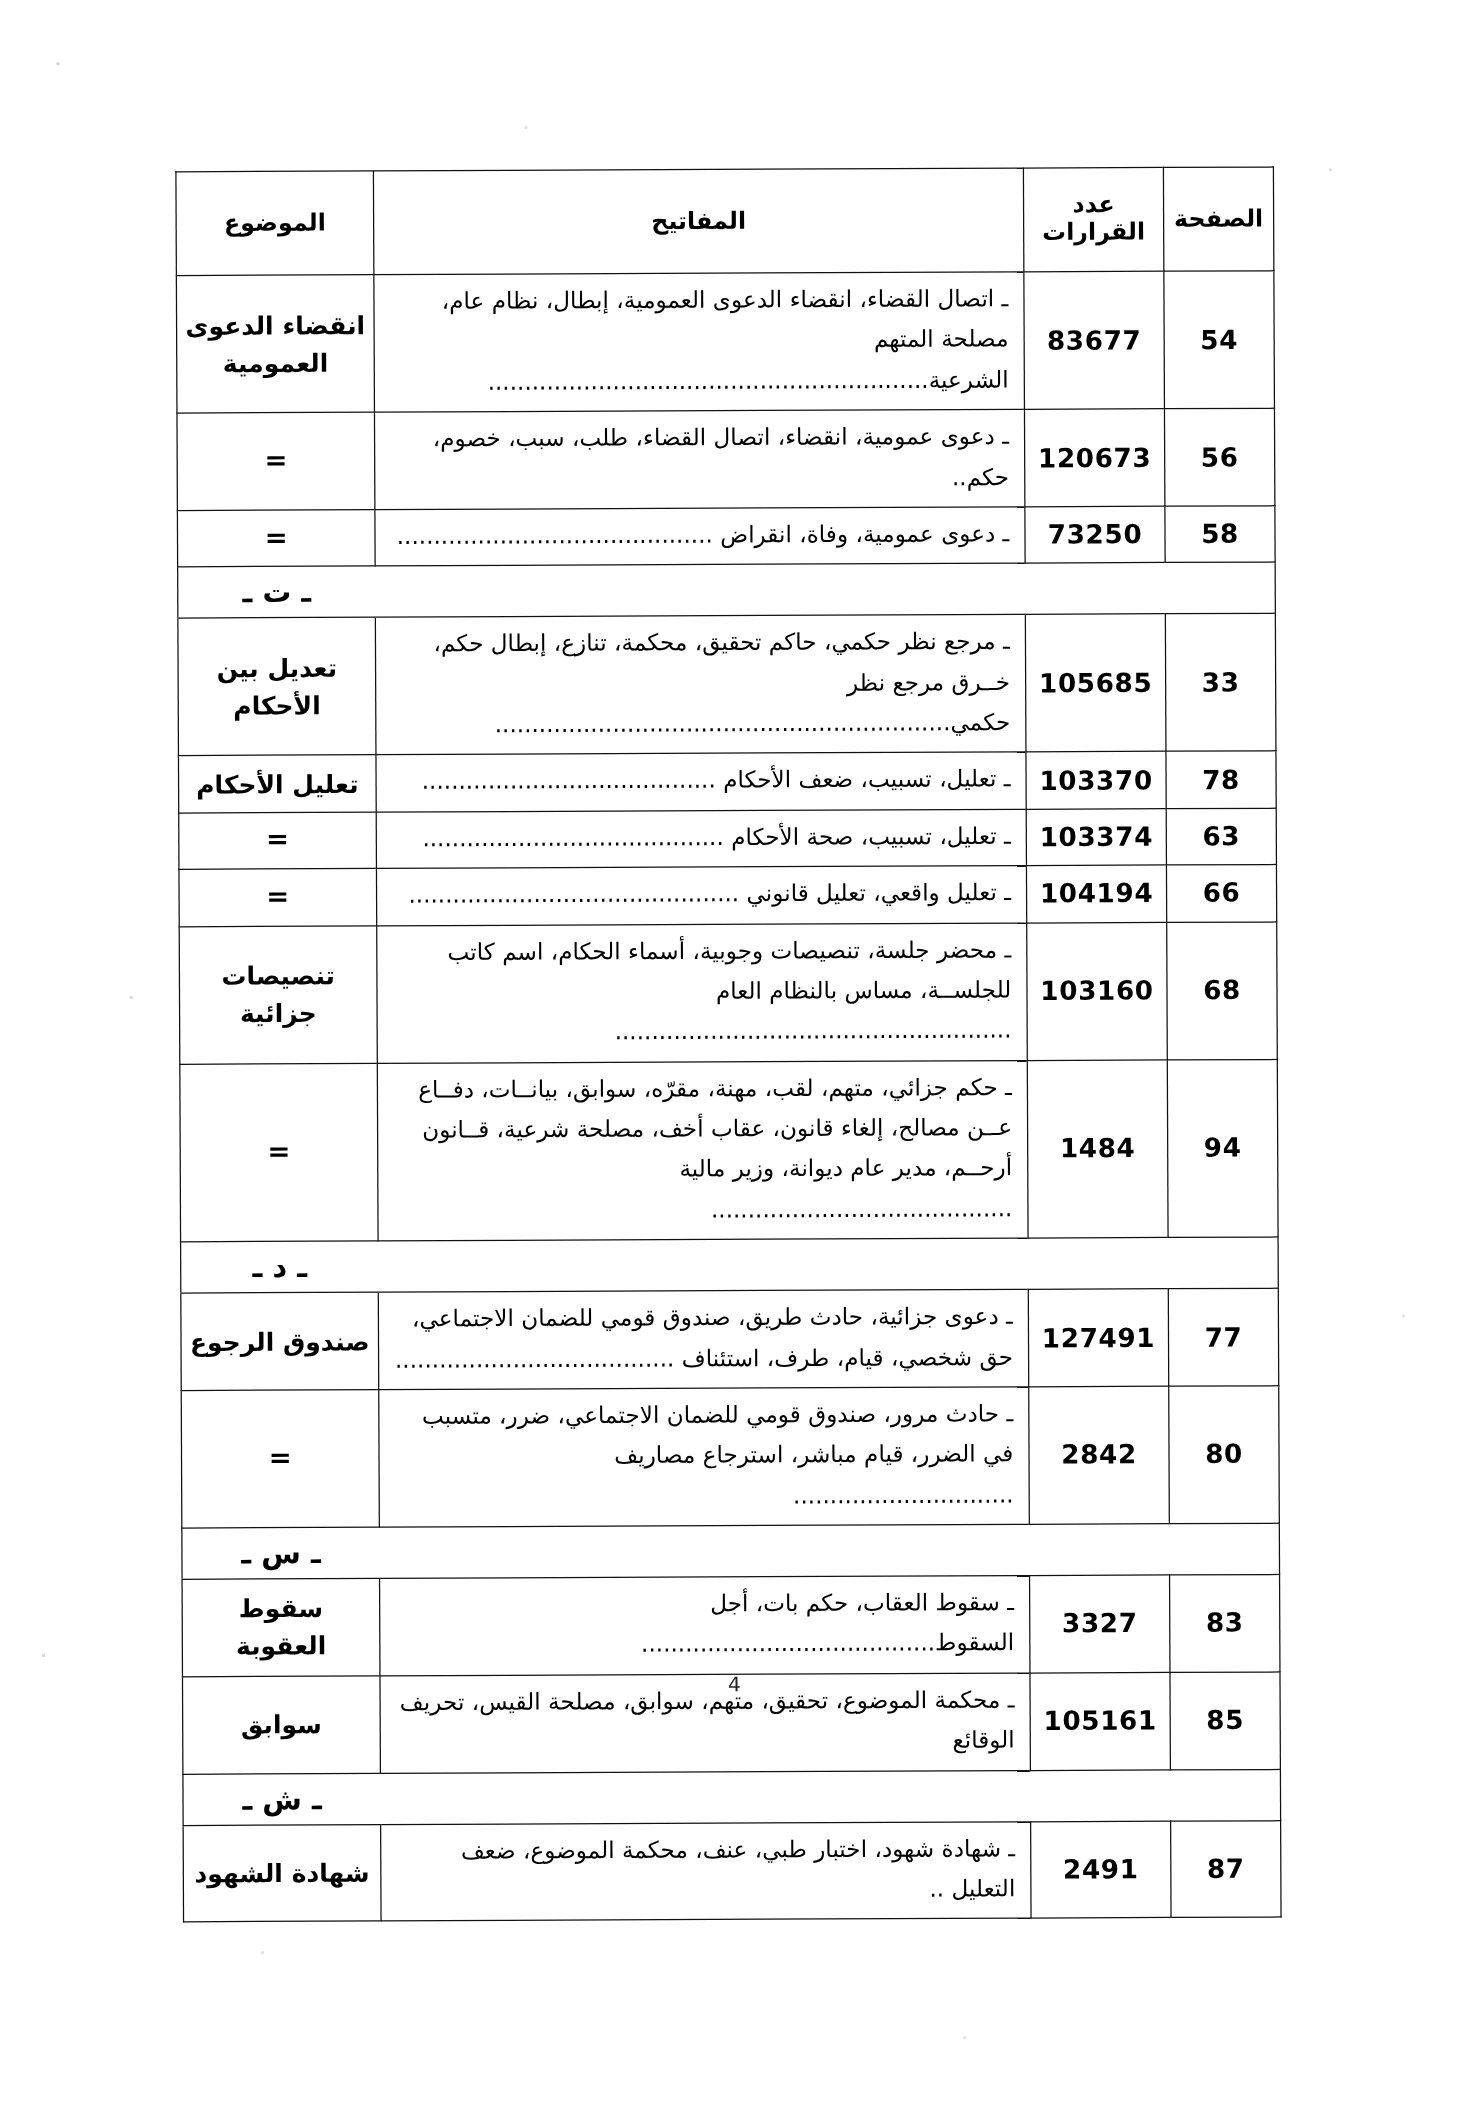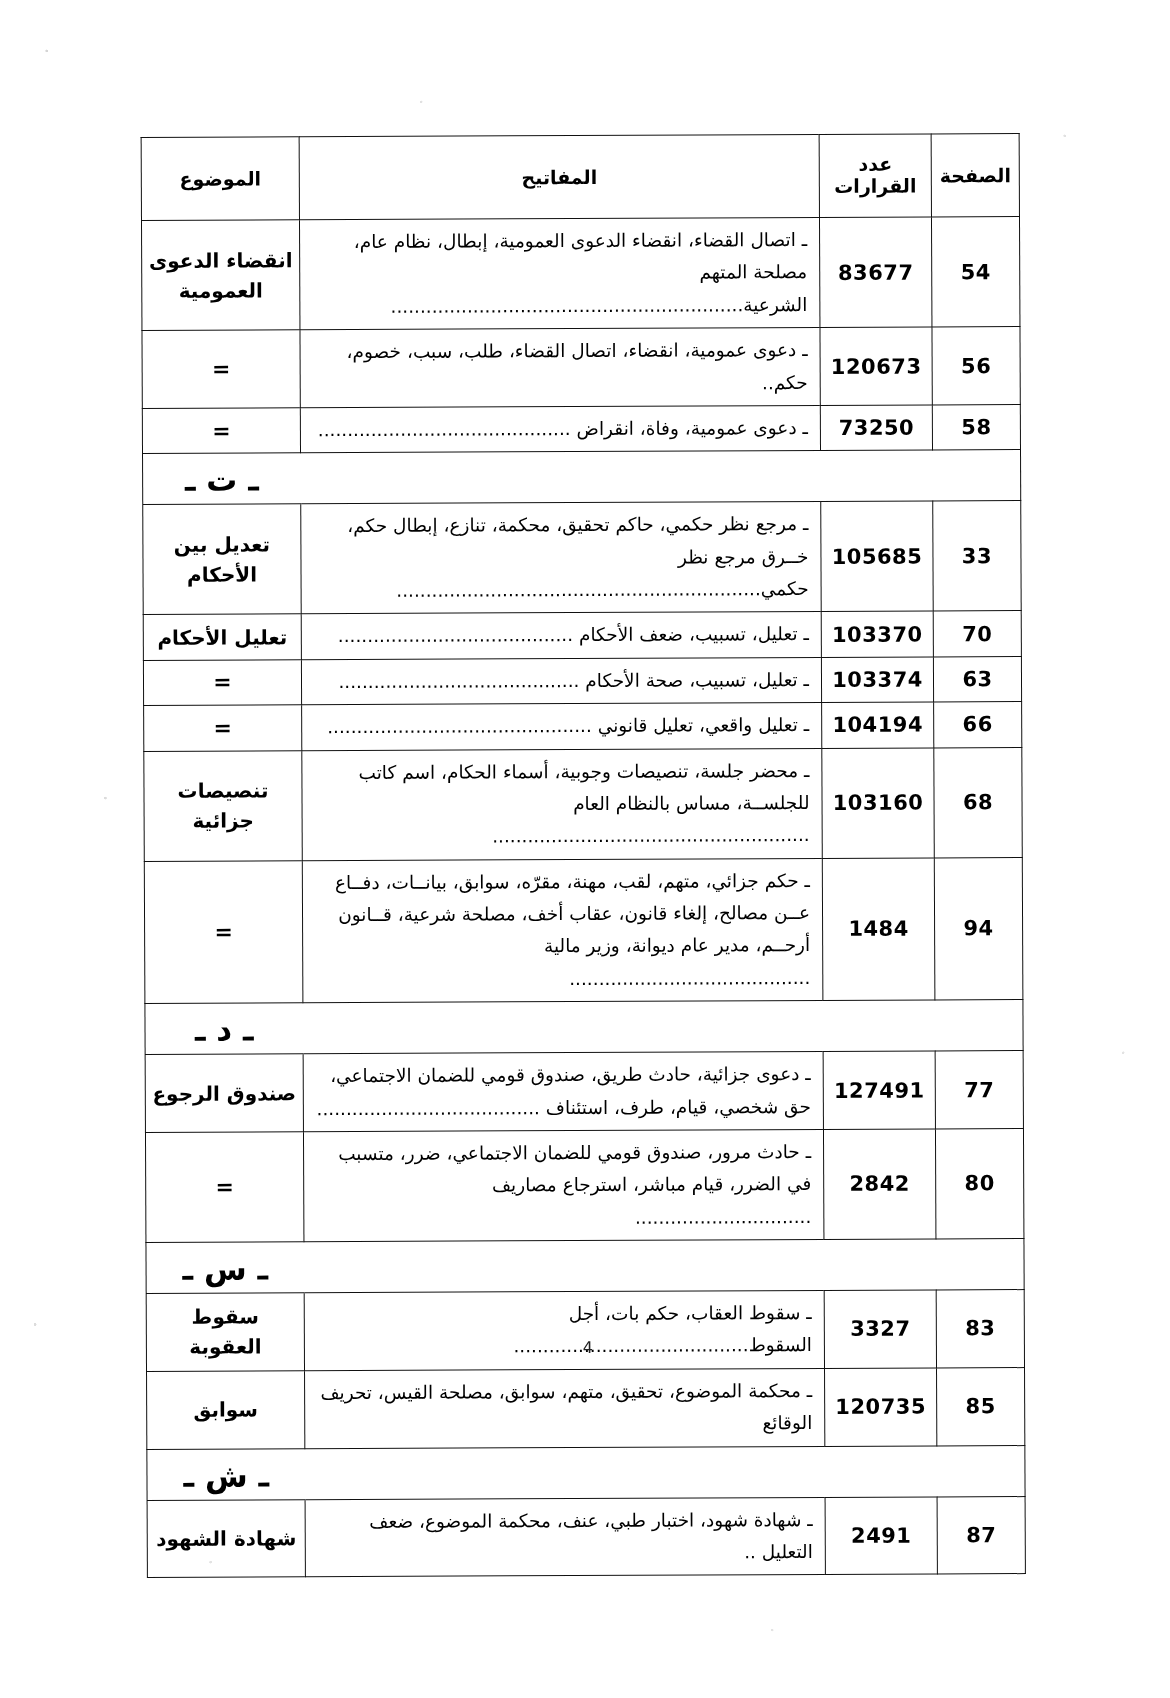--- a/index.html
+++ b/index.html
@@ -99,21 +99,21 @@
     font-weight: bold;
   }
 
   
   tr.letter-row td {
     border-right: none;
     border-left: none;
   }
   td.letter-cell {
     text-align: center;
-    font-size: 31px;
+    font-size: 23px;
     font-weight: bold;
     padding: 8px 0 6px;
     letter-spacing: 3px;
   }
   td.blank-cell {
     border-top: none;
     border-bottom: none;
   }
 
   .folio {
@@ -180,21 +180,21 @@
           <td class="blank-cell"></td>
           <td class="letter-cell">ـ ت ـ</td>
         </tr>
         <tr>
           <td class="page-cell">33</td>
           <td class="count-cell">105685</td>
           <td class="keys-cell">ـ مرجع نظر حكمي، حاكم تحقيق، محكمة، تنازع، إبطال حكم، خــرق مرجع نظر حكمي..............................................................</td>
           <td class="subject-cell">تعديل بين الأحكام</td>
         </tr>
         <tr>
-          <td class="page-cell">70</td>
+          <td class="page-cell">78</td>
           <td class="count-cell">103370</td>
           <td class="keys-cell">ـ تعليل، تسبيب، ضعف الأحكام ........................................</td>
           <td class="subject-cell">تعليل الأحكام</td>
         </tr>
         <tr>
           <td class="page-cell">63</td>
           <td class="count-cell">103374</td>
           <td class="keys-cell">ـ تعليل، تسبيب، صحة الأحكام .........................................</td>
           <td class="subject-cell ditto">=</td>
         </tr>
@@ -241,21 +241,21 @@
           <td class="letter-cell">ـ س ـ</td>
         </tr>
         <tr>
           <td class="page-cell">83</td>
           <td class="count-cell">3327</td>
           <td class="keys-cell">ـ سقوط العقاب، حكم بات، أجل السقوط........................................</td>
           <td class="subject-cell">سقوط العقوبة</td>
         </tr>
         <tr>
           <td class="page-cell">85</td>
-          <td class="count-cell">120735</td>
+          <td class="count-cell">105161</td>
           <td class="keys-cell">ـ محكمة الموضوع، تحقيق، متهم، سوابق، مصلحة القيس، تحريف الوقائع</td>
           <td class="subject-cell">سوابق</td>
         </tr>
         <tr class="letter-row">
           <td class="blank-cell"></td>
           <td class="blank-cell"></td>
           <td class="blank-cell"></td>
           <td class="letter-cell">ـ ش ـ</td>
         </tr>
         <tr>

